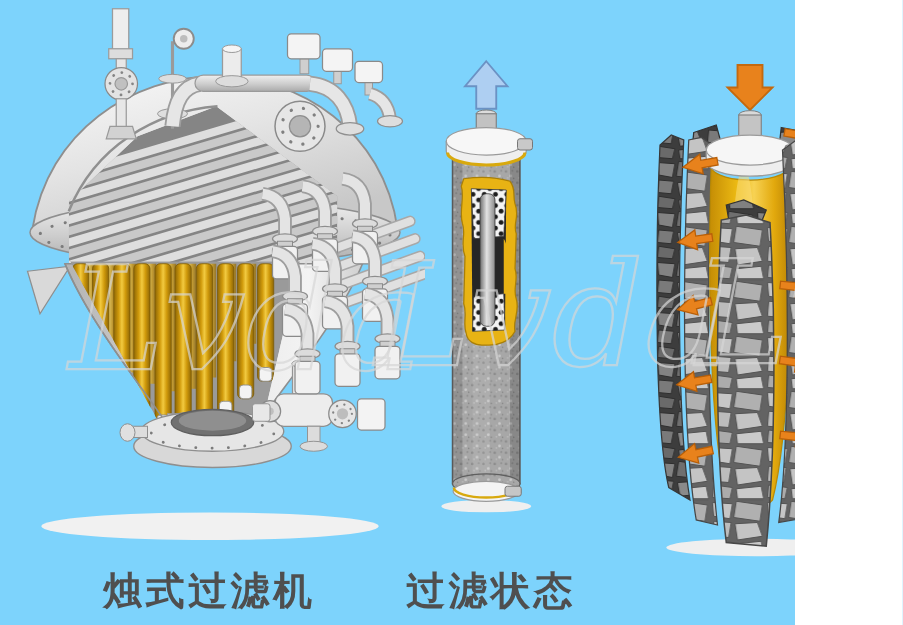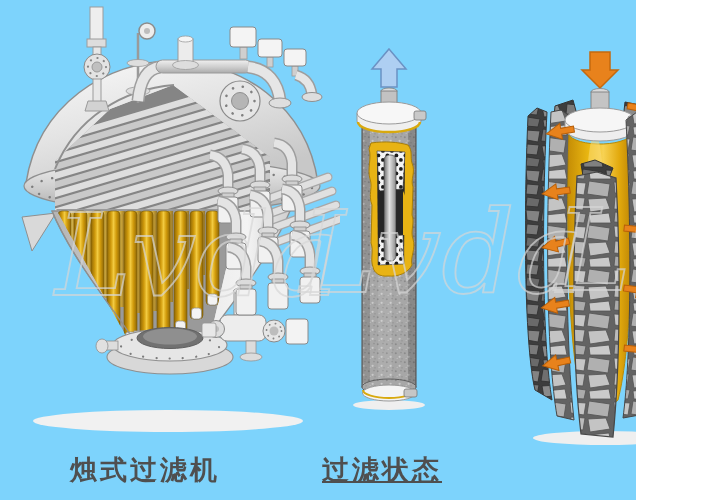--- a/index.html
+++ b/index.html
@@ -5,24 +5,24 @@
   html,body{margin:0;padding:0;background:#ffffff;}
   .canvas{position:relative;width:636px;height:500px;background:#7dd3fc;overflow:hidden;
           font-family:"Liberation Sans",sans-serif;}
   .fig{position:absolute;margin:0;}
   .fig-machine{left:10px;top:5px;}
   .fig-filter{left:340px;top:45px;}
   .fig-discharge{left:525px;top:48px;}
   .watermark{position:absolute;left:0;top:0;pointer-events:none;z-index:5;}
   .wm-text{font-family:"DejaVu Serif",serif;font-style:italic;font-size:115px;
            fill:none;stroke:#d7d7d7;stroke-width:1.8px;opacity:.7;}
-  .cap{position:absolute;top:452px;font-size:27px;font-weight:600;color:#4f4f4f;
-       letter-spacing:3px;z-index:6;}
+  .cap{position:absolute;top:452px;font-size:31px;font-weight:600;color:#4f4f4f;
+       letter-spacing:3px;text-align:center;z-index:6;}
   .cap1{left:70px;width:195px;}
-  .cap2{left:322px;width:142px;text-decoration:underline;}
+  .cap2{left:322px;width:142px;}
   .cap3{left:527px;width:145px;}
 </style>
 </head>
 <body>
 
 <div class="canvas">
 
   <svg width="0" height="0" style="position:absolute" aria-hidden="true">
     <defs>
       <linearGradient id="gDome" x1="0" y1="0" x2="0.6" y2="1">

